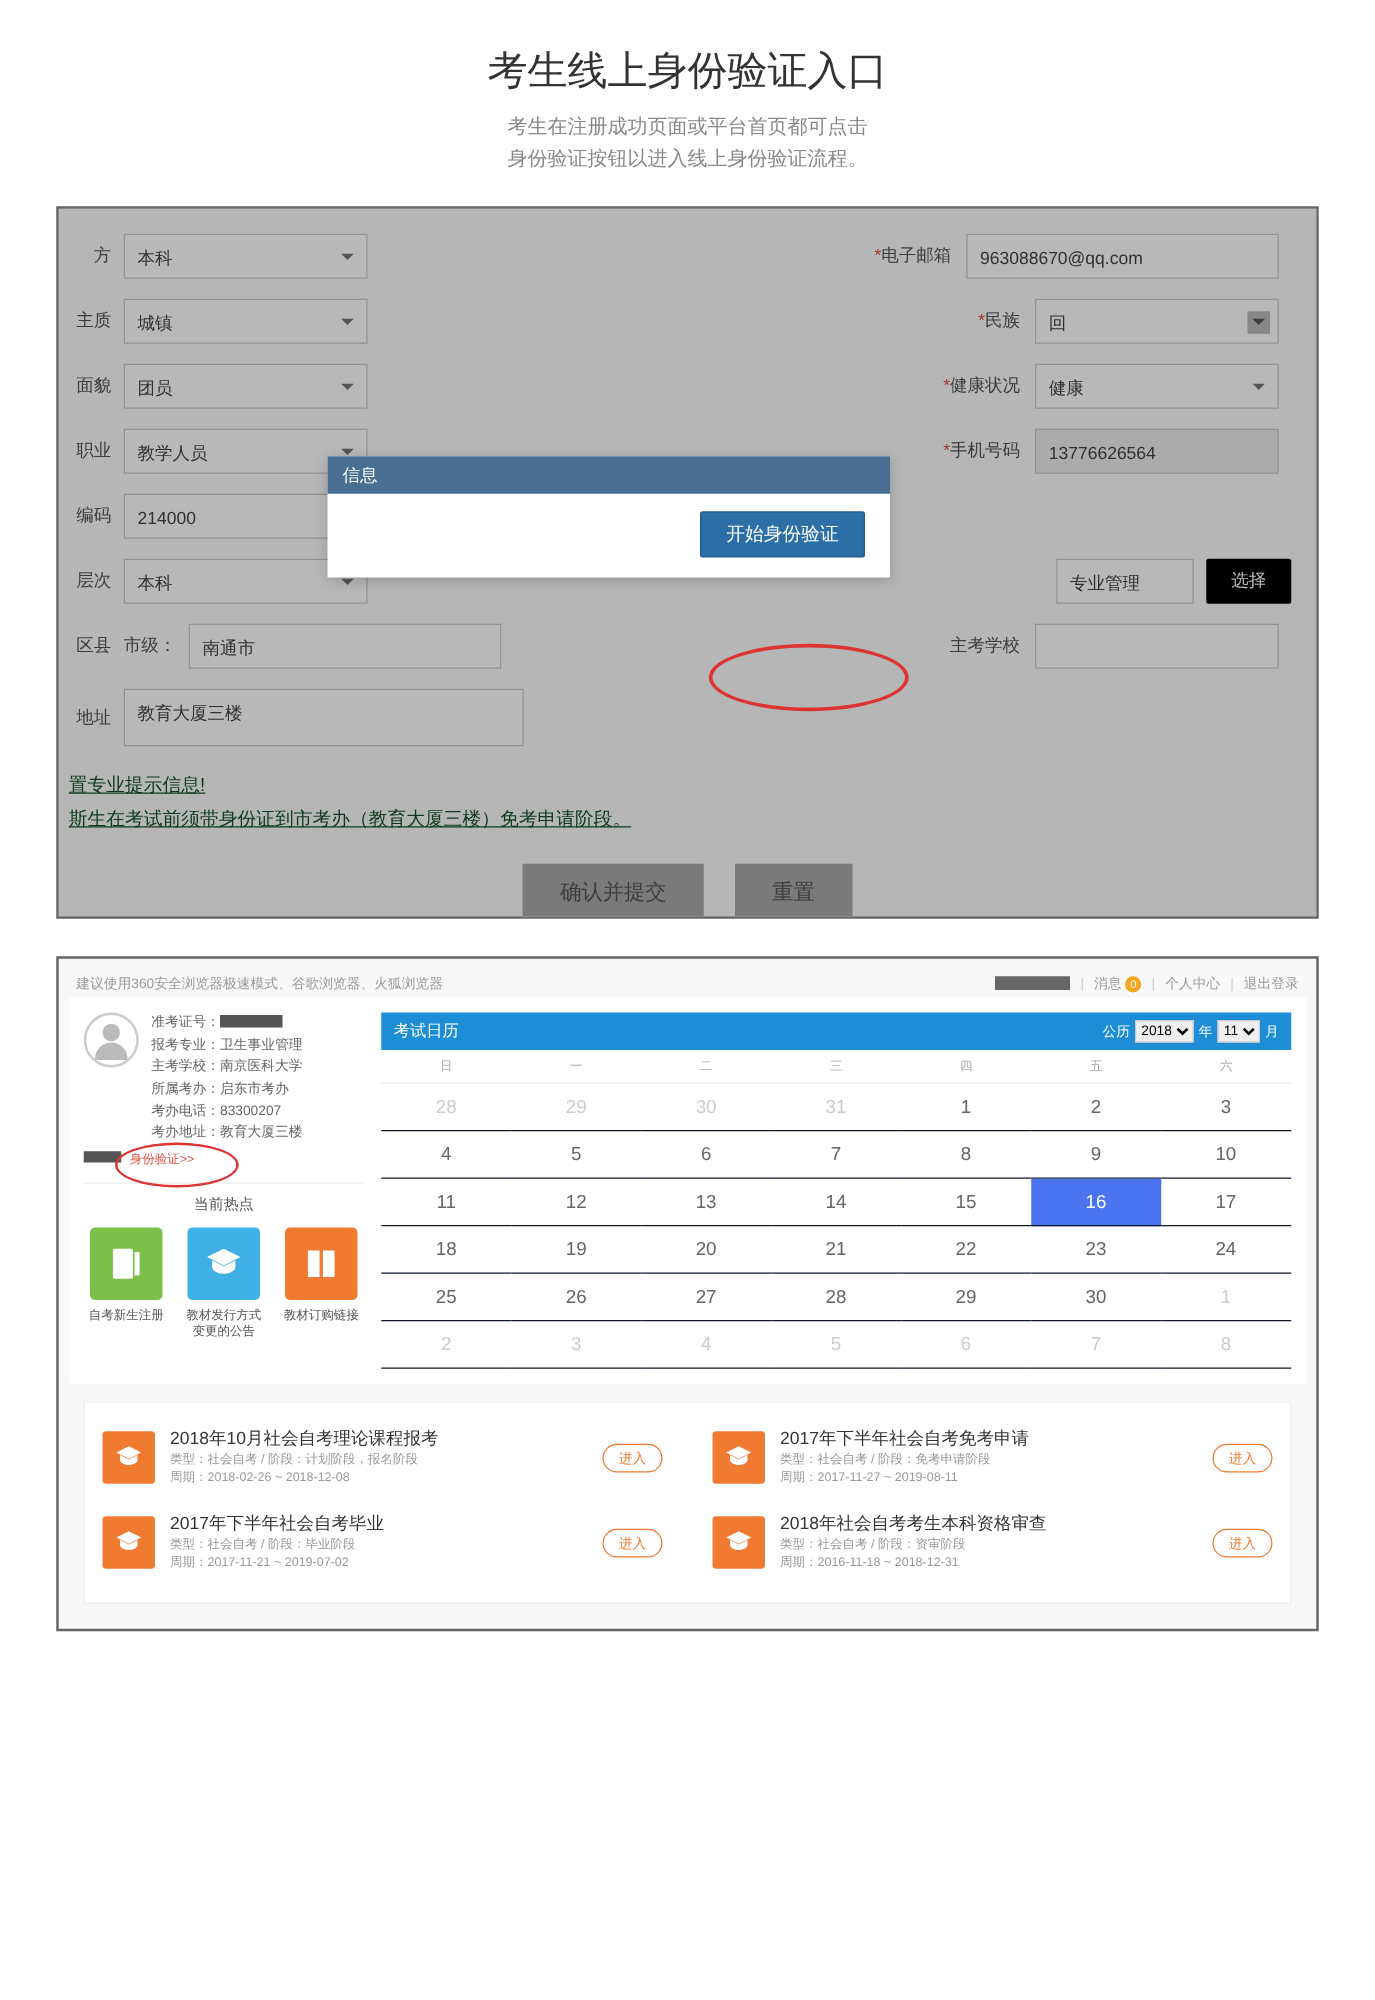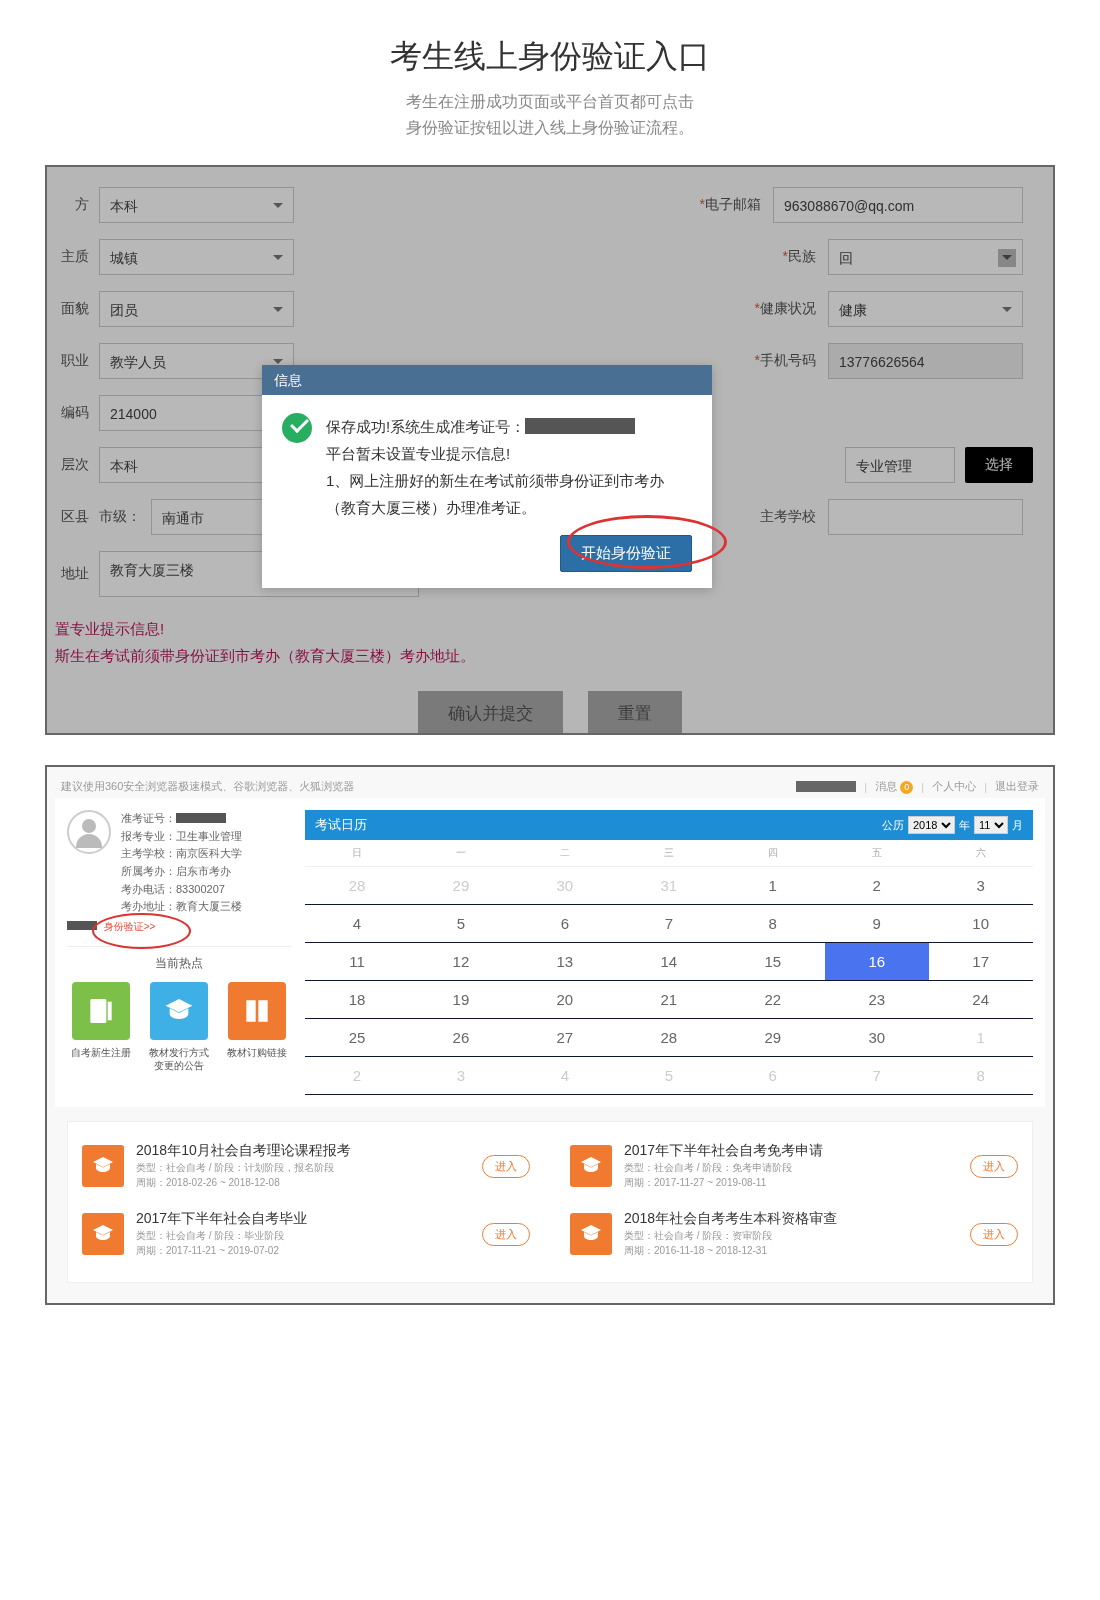--- a/index.html
+++ b/index.html
@@ -20,21 +20,21 @@
 .sel { width: 195px; }
 .sel::after { content: ""; position: absolute; right: 10px; top: 15px; border: 5px solid transparent; border-top-color: #777; }
 .sel.wide::after { display: none; }
 .sel.wide .dd { position: absolute; right: 6px; top: 9px; width: 18px; height: 18px; background: #bbb; }
 .sel.wide .dd::after { content: ""; position: absolute; left: 4px; top: 6px; border: 5px solid transparent; border-top-color: #555; }
 .inp.w1 { width: 250px; }
 .rlab { font-size: 14px; color: #555; margin-left: auto; margin-right: 12px; }
 .rlab .req { color: #e74c3c; }
 .r-sel { width: 195px; margin-right: 30px; }
 .btn-sel { background: #000000; color: #fff; border: none; height: 36px; padding: 0 20px; font-size: 14px; margin-left: 10px; border-radius: 2px; margin-right: 20px; }
-.warn { color: #be185d; font-size: 15px; line-height: 1.8; padding: 10px 8px; }
+.warn { color: #14532d; font-size: 15px; line-height: 1.8; padding: 10px 8px; text-decoration: underline; }
 .btm-btns { text-align: center; padding: 12px 0; }
 .btm-btns button { background: #aaa; color: #555; border: none; height: 44px; padding: 0 30px; font-size: 17px; margin: 0 10px; }
 
 .modal { position: absolute; left: 215px; top: 198px; width: 450px; background: #fff; z-index: 10; box-shadow: 0 2px 10px rgba(0,0,0,.2); }
 .modal-hd { background: #496f92; color: #fff; height: 30px; line-height: 30px; padding: 0 12px; font-size: 14px; }
 .modal-bd { padding: 18px 20px 0 20px; display: flex; }
 .ok-ico { width: 30px; height: 30px; border-radius: 50%; background: #27ae60; position: relative; margin-right: 14px; flex-shrink: 0; }
 .ok-ico::after { content: ""; position: absolute; left: 8px; top: 13px; width: 14px; height: 7px; border-left: 3px solid #fff; border-bottom: 3px solid #fff; transform: rotate(-45deg); transform-origin: left top; }
 .modal-txt { font-size: 15px; color: #333; line-height: 1.8; }
 .redact { display: inline-block; width: 110px; height: 16px; background: #555; vertical-align: -2px; }
@@ -155,38 +155,30 @@
       <div class="inp" style="width:250px;">南通市</div>
       <div class="rlab">主考学校</div>
       <div class="inp r-sel" style="width:195px;"></div>
     </div>
     <div class="row">
       <div class="lab">地址</div>
       <div class="inp" style="width:320px;height:46px;line-height:20px;padding-top:8px;">教育大厦三楼</div>
     </div>
     <div class="warn">
       <div>置专业提示信息!</div>
-      <div>斯生在考试前须带身份证到市考办（教育大厦三楼）考办地址。</div>
+      <div>斯生在考试前须带身份证到市考办（教育大厦三楼）免考申请阶段。</div>
     </div>
     <div class="btm-btns">
       <button>确认并提交</button>
       <button>重置</button>
     </div>
   </div>
   <div class="overlay"></div>
   <div class="modal">
     <div class="modal-hd">信息</div>
-    <div class="modal-bd">
-      <div class="ok-ico"></div>
-      <div class="modal-txt">
-        <div><span>保存成功!系统生成准考证号：</span><span class="redact"></span></div>
-        <div>平台暂未设置专业提示信息!</div>
-        <div>1、网上注册好的新生在考试前须带身份证到市考办（教育大厦三楼）办理准考证。</div>
-      </div>
-    </div>
     <div class="modal-ft">
       <button>开始身份验证</button>
     </div>
   </div>
   <div class="circ1"></div>
 </div>
 
 <div class="shot shot2">
   <div class="topbar">
     <span>建议使用360安全浏览器极速模式、谷歌浏览器、火狐浏览器</span>

